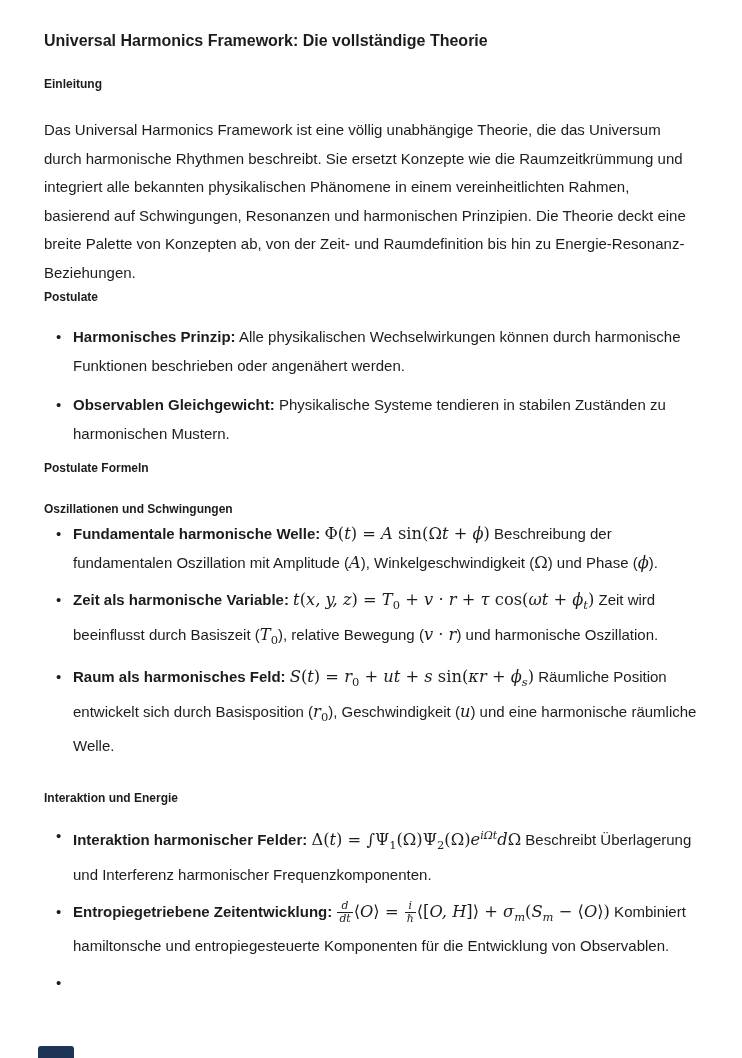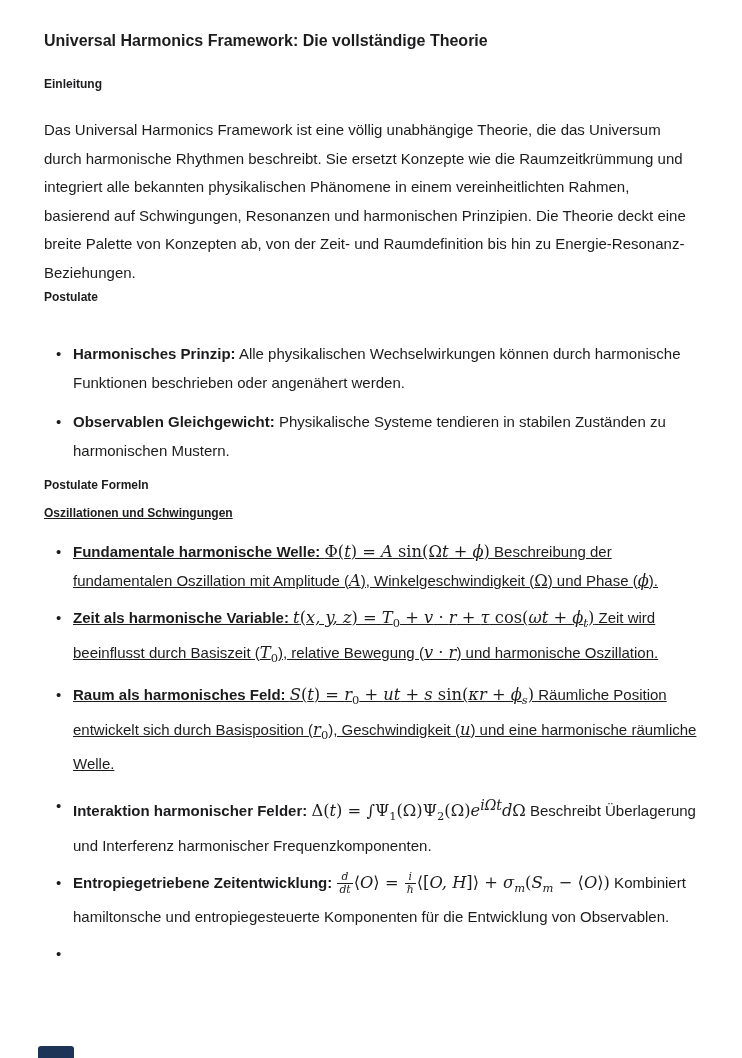--- a/index.html
+++ b/index.html
@@ -9,40 +9,40 @@
     font-family:"Liberation Sans","DejaVu Sans",sans-serif;
     font-size:15px;line-height:28.5px;
     -webkit-font-smoothing:antialiased;
   }
   .doc{padding:31px 40px 0 44px;}
   .h1{font-size:16px;font-weight:700;line-height:20px;margin:0;}
   .h2{font-size:12px;font-weight:700;line-height:20px;margin:0;}
   .h-einleitung{margin-top:23px;}
   .h-postulate{}
   .h-zentrale-formeln{margin-top:0px;}
-  .h-oszillationen{margin-top:8px;text-decoration:underline;}
+  .h-oszillationen{margin-top:21px;}
   .h-interaktion{margin-top:28px;}
   .para{margin:22px 8px 0 0;}
   ul.blist{list-style:none;margin:0;padding:0 0 0 29px;}
-  .s-postulate ul.blist{margin-top:32px;}
-  .s-oszillationen ul.blist{margin-top:14px;text-decoration:underline;}
+  .s-postulate ul.blist{margin-top:15px;}
+  .s-oszillationen ul.blist{}
   .s-interaktion ul.blist{margin-top:13px;}
   ul.blist li{position:relative;margin:0 0 10px 0;line-height:29px;}
   .s-oszillationen ul.blist li,.s-interaktion ul.blist li{margin-bottom:8px;}
   ul.blist li::before{
     content:"•";position:absolute;left:-17px;top:0;
     font-size:15px;color:#1c1c1e;
   }
   .b{font-weight:700;}
   
   .math{font-family:"DejaVu Serif","DejaVu Sans",serif;font-size:16.3px;white-space:nowrap;}
   .mi{font-style:italic;}
   .mr{font-style:normal;}
   .msb{font-size:11.5px;vertical-align:-3.5px;}
-  .msp{font-size:14px;vertical-align:6px;}
+  .msp{font-size:11px;vertical-align:6px;}
   .frac{display:inline-block;vertical-align:-5px;text-align:center;
         font-size:10.8px;font-style:italic;line-height:1.1;margin:0 1px;}
   .frac .fn{display:block;border-bottom:1px solid #1c1c1e;padding:0 2px;}
   .frac .fd{display:block;padding:0 2px;}
   
   .bottom-artifact{
     position:absolute;left:38px;top:1046px;width:36px;height:12px;
     border-radius:3px 3px 0 0;
   }
 </style>
@@ -68,20 +68,21 @@
       </section>
       <section class="s-oszillationen">
         <div class="h2 h-oszillationen">Oszillationen und Schwingungen</div>
         <ul class="blist">
           <li><span class="b">Fundamentale harmonische Welle: </span><span class="math"><span class="mr">Φ(</span><span class="mi">t</span><span class="mr">) = </span><span class="mi">A</span><span class="mr"> sin(Ω</span><span class="mi">t</span><span class="mr"> + </span><span class="mi">ϕ</span><span class="mr">)</span></span><span> Beschreibung der fundamentalen Oszillation mit Amplitude (</span><span class="math"><span class="mi">A</span></span><span>), Winkelgeschwindigkeit (</span><span class="math"><span class="mr">Ω</span></span><span>) und Phase (</span><span class="math"><span class="mi">ϕ</span></span><span>).</span></li>
           <li><span class="b">Zeit als harmonische Variable: </span><span class="math"><span class="mi">t</span><span class="mr">(</span><span class="mi">x, y, z</span><span class="mr">) = </span><span class="mi">T</span><span class="mr msb">0</span><span class="mr"> + </span><span class="mi">v</span><span class="mr"> · </span><span class="mi">r</span><span class="mr"> + </span><span class="mi">τ</span><span class="mr"> cos(</span><span class="mi">ωt</span><span class="mr"> + </span><span class="mi">ϕ</span><span class="mi msb">t</span><span class="mr">)</span></span><span> Zeit wird beeinflusst durch Basiszeit (</span><span class="math"><span class="mi">T</span><span class="mr msb">0</span></span><span>), relative Bewegung (</span><span class="math"><span class="mi">v</span><span class="mr"> · </span><span class="mi">r</span></span><span>) und harmonische Oszillation.</span></li>
           <li><span class="b">Raum als harmonisches Feld: </span><span class="math"><span class="mi">S</span><span class="mr">(</span><span class="mi">t</span><span class="mr">) = </span><span class="mi">r</span><span class="mr msb">0</span><span class="mr"> + </span><span class="mi">ut</span><span class="mr"> + </span><span class="mi">s</span><span class="mr"> sin(</span><span class="mi">κr</span><span class="mr"> + </span><span class="mi">ϕ</span><span class="mi msb">s</span><span class="mr">)</span></span><span> Räumliche Position entwickelt sich durch Basisposition (</span><span class="math"><span class="mi">r</span><span class="mr msb">0</span></span><span>), Geschwindigkeit (</span><span class="math"><span class="mi">u</span></span><span>) und eine harmonische räumliche Welle.</span></li>
         </ul>
       </section>
       <section class="s-interaktion">
+        <div class="h2 h-interaktion">Interaktion und Energie</div>
         <ul class="blist">
           <li><span class="b">Interaktion harmonischer Felder: </span><span class="math"><span class="mr">Δ(</span><span class="mi">t</span><span class="mr">) = ∫Ψ</span><span class="mr msb">1</span><span class="mr">(Ω)Ψ</span><span class="mr msb">2</span><span class="mr">(Ω)</span><span class="mi">e</span><span class="mi msp">iΩt</span><span class="mi">d</span><span class="mr">Ω</span></span><span> Beschreibt Überlagerung und Interferenz harmonischer Frequenzkomponenten.</span></li>
           <li><span class="b">Entropiegetriebene Zeitentwicklung: </span><span class="math"><span class="frac"><span class="fn">d</span><span class="fd">dt</span></span><span class="mr">⟨</span><span class="mi">O</span><span class="mr">⟩ = </span><span class="frac"><span class="fn">i</span><span class="fd">ℏ</span></span><span class="mr">⟨[</span><span class="mi">O, H</span><span class="mr">]⟩ + </span><span class="mi">σ</span><span class="mi msb">m</span><span class="mr">(</span><span class="mi">S</span><span class="mi msb">m</span><span class="mr"> − ⟨</span><span class="mi">O</span><span class="mr">⟩)</span></span><span> Kombiniert hamiltonsche und entropiegesteuerte Komponenten für die Entwicklung von Observablen.</span></li>
           <li></li>
         </ul>
       </section>
     </div>
 </div>
 
 <div class="bottom-artifact" style="background: rgb(29, 52, 86);"></div>

